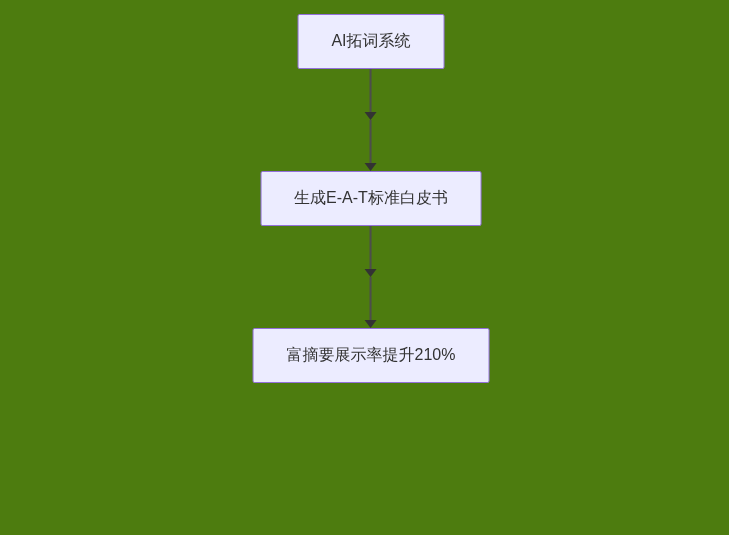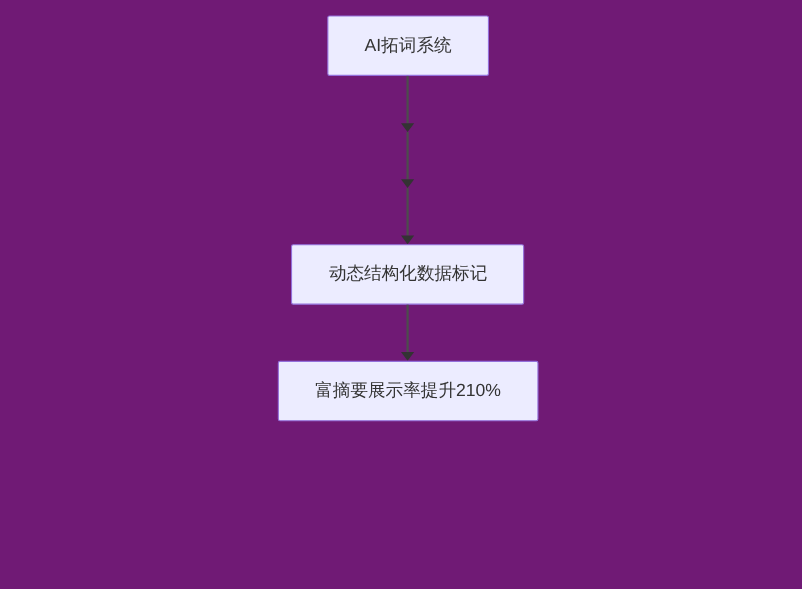--- a/index.html
+++ b/index.html
@@ -3,21 +3,21 @@
 <meta charset="utf-8">
 <style>
   html, body {
     margin: 0;
     padding: 0;
   }
   .canvas {
     position: relative;
     width: 729px;
     height: 535px;
-    background: #701a75;
+    background: #4d7c0f;
     overflow: hidden;
     font-family: "Liberation Sans", "DejaVu Sans", sans-serif;
   }
   .flow {
     position: absolute;
     top: 14px;
     left: 371px;
     transform: translateX(-50%);
     display: flex;
     flex-direction: column;
@@ -73,29 +73,29 @@
       <div class="line"></div>
       <div class="head"></div>
     </div>
 
 
     <div class="edge">
       <div class="line"></div>
       <div class="head"></div>
     </div>
 
+    <div class="node">
+      <span>生成E-A-T标准白皮书</span>
+    </div>
 
     <div class="edge">
       <div class="line"></div>
       <div class="head"></div>
     </div>
 
-    <div class="node">
-      <span>动态结构化数据标记</span>
-    </div>
 
     <div class="edge">
       <div class="line"></div>
       <div class="head"></div>
     </div>
 
     <div class="node">
       <span>富摘要展示率提升210%</span>
     </div>
 

